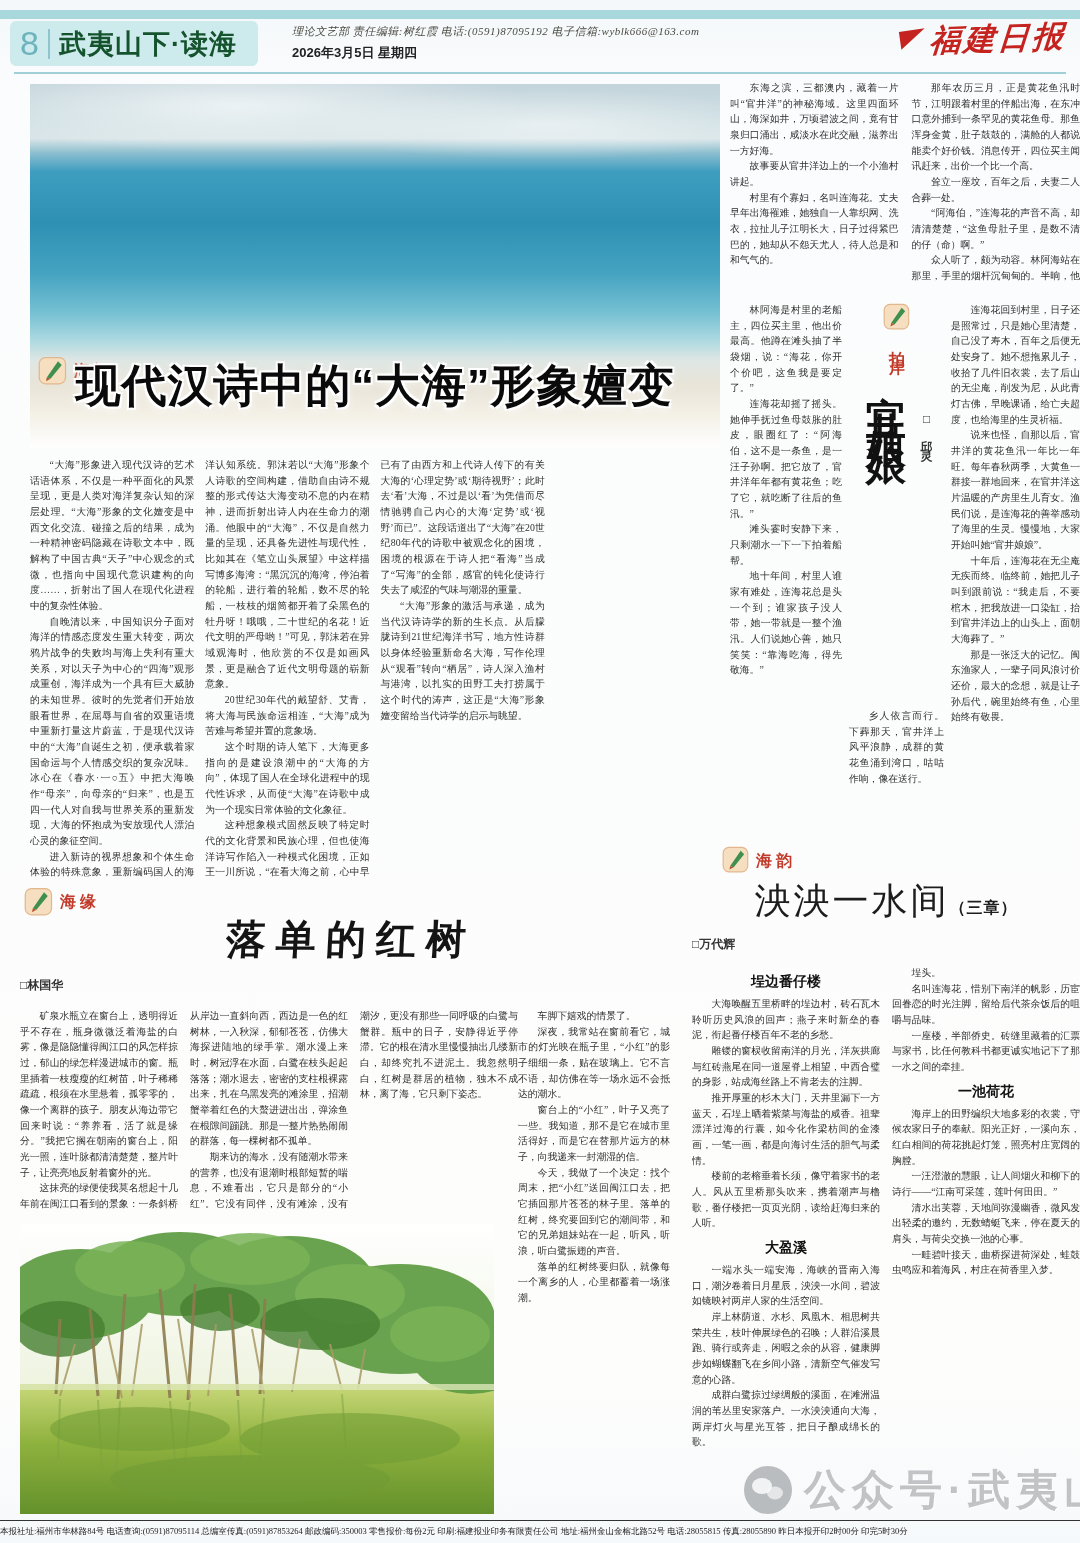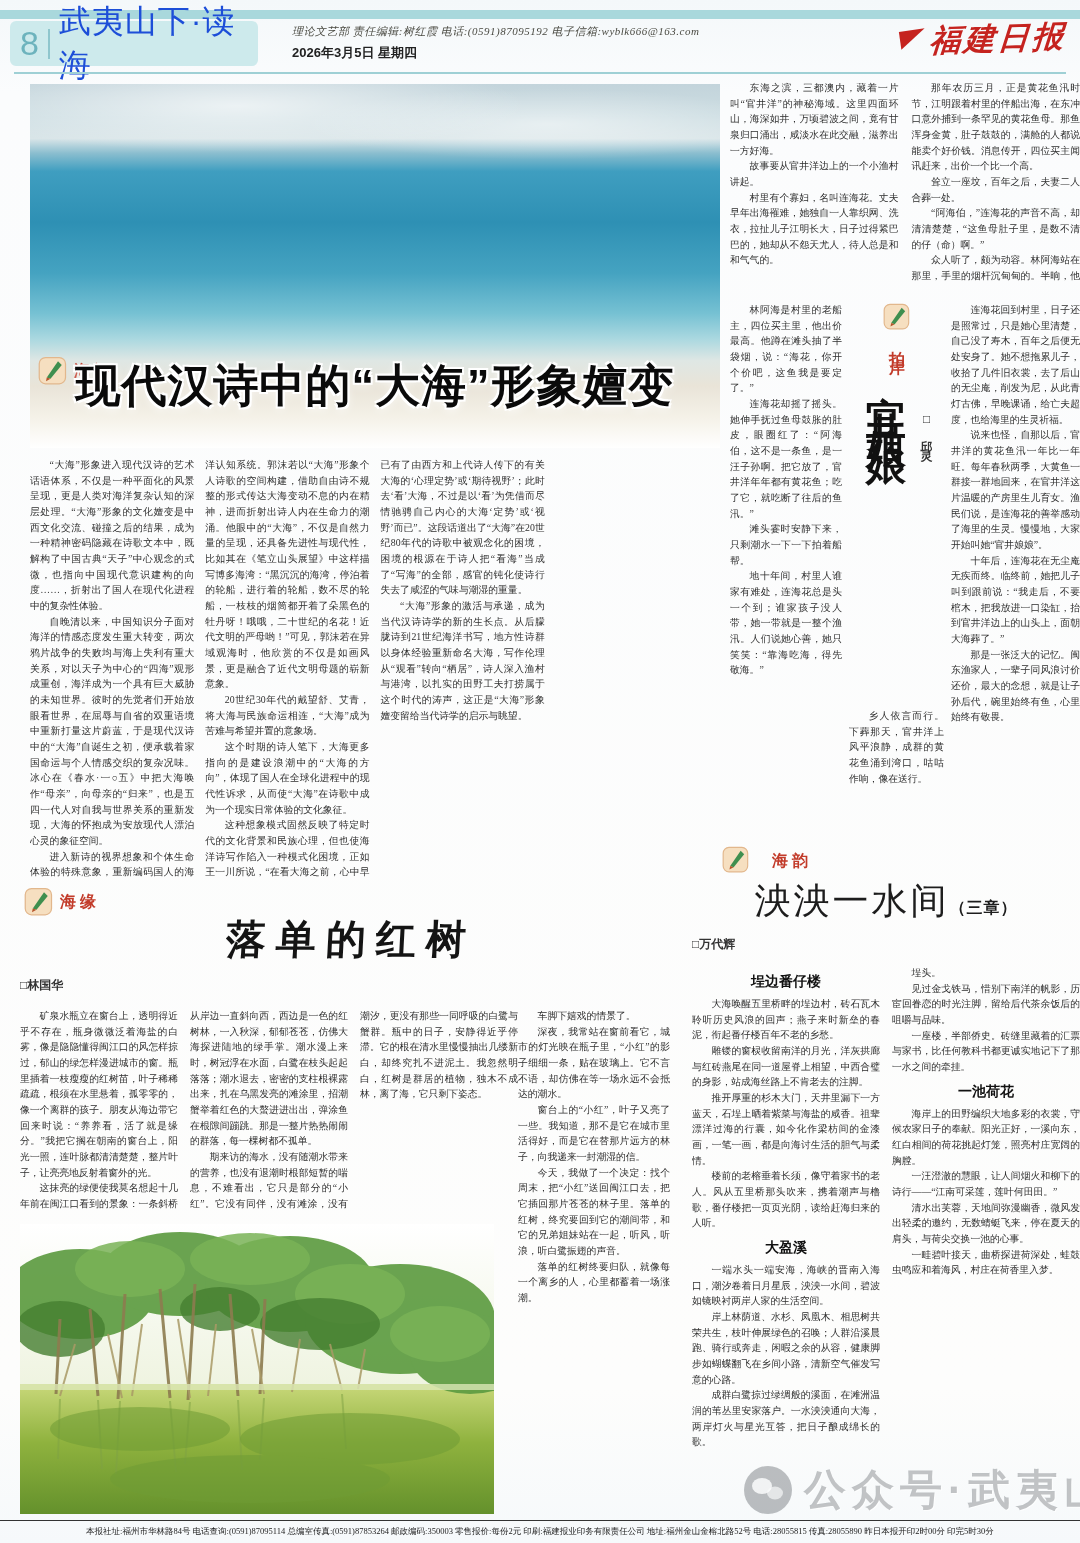--- a/index.html
+++ b/index.html
@@ -11,21 +11,21 @@
   }
   
   .top-strip { position:absolute; left:0; top:10px; width:100%; height:9px; background:#a9d8dc; }
   .section-box {
     position:absolute; left:10px; top:21px; width:248px; height:45px;
     background:#cdeaec; border-radius:6px; display:flex; align-items:center; padding:0 10px;
     font-family:"Liberation Sans","DejaVu Sans",sans-serif;
   }
   .page-num { font-size:34px; color:#6db3bd; font-weight:400; letter-spacing:0; }
   .pg-divider { width:2px; height:30px; background:#8fc6cd; margin:0 9px; }
-  .section-name { font-size:32px; font-weight:400; color:#1d4ed8; letter-spacing:1px; }
+  .section-name { font-size:27px; font-weight:700; color:#14532d; letter-spacing:1px; }
   .hdr-info { position:absolute; left:292px; top:24px; width:520px; }
   .dept-line { font-size:11px; font-style:italic; color:#4a4a42; letter-spacing:0.5px; }
   .date-line { font-size:13px; font-weight:700; color:#222; margin-top:5px; font-family:"Liberation Sans",sans-serif; }
   .masthead { position:absolute; right:14px; top:18px; display:flex; align-items:center; }
   .masthead-mark { width:0; height:0; border-left:26px solid #c5231f; border-bottom:18px solid transparent; transform:rotate(-8deg); margin-right:4px; }
   .masthead-text { font-size:31px; font-weight:700; font-style:italic; color:#c5231f; letter-spacing:3px; transform:skewX(-6deg) rotate(-2deg); }
   .hdr-rule { position:absolute; left:14px; top:72px; width:1052px; height:2px; background:#9fd0d5; }
   
   .badge { display:flex; align-items:flex-start; }
   .badge-label { font-family:"Liberation Sans",sans-serif; font-weight:700; color:#c23b2a; font-size:16px; letter-spacing:4px; margin:6px 0 0 6px; }
@@ -69,39 +69,39 @@
   .haiyuan-badge { position:absolute; left:4px; top:2px; }
   .brush-headline { text-align:center; font-size:40px; font-weight:900; letter-spacing:10px; color:#141414; margin-top:28px; font-family:"Liberation Serif",serif; transform:skewX(-3deg); }
   .sub-byline { font-size:12px; font-weight:700; color:#333; margin-top:10px; }
   .haiyuan-body { display:flex; margin-top:14px; }
   .haiyuan-leftzone { width:498px; }
   .haiyuan-cols { height:208px; overflow:hidden; columns:3; column-gap:12px; column-fill:auto; }
   .mangrove { margin-top:8px; width:474px; height:290px; }
   .haiyuan-col4 { width:152px; margin-left:0; height:508px; overflow:hidden; }
   
   .haiyun { position:absolute; left:692px; top:845px; width:388px; height:675px; }
-  .haiyun-badge { margin-left:30px;gap:16px; }
+  .haiyun-badge { margin-left:30px; }
   .thin-headline { text-align:center; font-family:"Liberation Sans",sans-serif; font-weight:400; font-size:36px; letter-spacing:3px; color:#1d1d1d; margin-top:4px; }
   .thin-headline .suffix { font-size:16px; font-weight:700; letter-spacing:1px; }
   .haiyun-body { display:flex; margin-top:12px; }
   .haiyun-col { width:188px; overflow:hidden; height:548px; }
   .haiyun-col + .haiyun-col { margin-left:12px; position:relative; }
   .subhead { text-align:center; font-family:"Liberation Sans",sans-serif; font-weight:700; font-size:14px; color:#111; margin:8px 0 5px; }
   
   .logo-box { position:absolute; left:4px; bottom:14px; width:182px; height:118px; background:#fff; box-shadow:0 0 0 1px #e3e9f0; display:flex; flex-direction:column; align-items:center; justify-content:center; }
   .logo-text { font-family:"Liberation Sans",sans-serif; font-weight:700; font-size:14px; color:#1f4e9c; letter-spacing:1px; margin-top:4px; }
   .logo-text .dot { color:#d03a2a; }
   .logo-bars { margin-top:4px; display:flex; flex-direction:column; align-items:center; gap:2px; }
   .logo-bars i { display:block; height:2px; background:#8aa4c4; opacity:.65; }
   
   .watermark { position:absolute; left:742px; top:1462px; display:flex; align-items:center; z-index:9; }
   .wm-text { font-family:"Liberation Sans",sans-serif; font-weight:700; font-size:42px; letter-spacing:6px; color:rgba(110,115,120,.42); text-shadow:1px 1px 0 rgba(255,255,255,.7); white-space:nowrap; }
   
   .footer-rule { position:absolute; left:0; bottom:22px; width:100%; height:1px; background:#333; }
-  .footer-text { position:absolute; left:0; bottom:5px; width:100%; text-align:center; font-size:8.5px; color:#222; letter-spacing:0; }
+  .footer-text { position:absolute; left:0; bottom:5px; width:100%; font-size:8.5px; color:#222; letter-spacing:0; }
 </style>
 </head>
 <body>
 
 <div id="page">
 
   <div class="top-strip"></div>
   <div class="section-box">
     <span class="page-num">8</span>
     <span class="pg-divider"></span>
@@ -304,21 +304,21 @@
         <div class="subhead">大盈溪</div>
         <div>
             <p>一端水头一端安海，海峡的晋南入海口，潮汐卷着日月星辰，泱泱一水间，碧波如镜映衬两岸人家的生活空间。</p>
             <p>岸上林荫道、水杉、凤凰木、相思树共荣共生，枝叶伸展绿色的召唤；人群沿溪晨跑、骑行或奔走，闲暇之余的从容，健康脚步如蝴蝶翻飞在乡间小路，清新空气催发写意的心路。</p>
             <p>成群白鹭掠过绿绸般的溪面，在滩洲温润的苇丛里安家落户。一水泱泱通向大海，两岸灯火与星光互答，把日子酿成绵长的歌。</p>
           </div>
       </div>
       <div class="haiyun-col bodytext">
         <div>
             <p>埕头。</p>
-            <p>见过金戈铁马，惜别下南洋的帆影，历宦回眷恋的时光注脚，留给后代茶余饭后的咀嚼与品味。</p>
+            <p>名叫连海花，惜别下南洋的帆影，历宦回眷恋的时光注脚，留给后代茶余饭后的咀嚼与品味。</p>
             <p>一座楼，半部侨史。砖缝里藏着的汇票与家书，比任何教科书都更诚实地记下了那一水之间的牵挂。</p>
           </div>
         <div class="subhead">一池荷花</div>
         <div>
             <p>海岸上的田野编织大地多彩的衣裳，守候农家日子的奉献。阳光正好，一溪向东，红白相间的荷花挑起灯笼，照亮村庄宽阔的胸膛。</p>
             <p>一汪澄澈的慧眼，让人间烟火和柳下的诗行——“江南可采莲，莲叶何田田。”</p>
             <p>清水出芙蓉，天地间弥漫幽香，微风发出轻柔的邀约，无数蜻蜓飞来，停在夏天的肩头，与荷尖交换一池的心事。</p>
             <p>一畦碧叶接天，曲桥探进荷深处，蛙鼓虫鸣应和着海风，村庄在荷香里入梦。</p>
           </div>
       </div>

